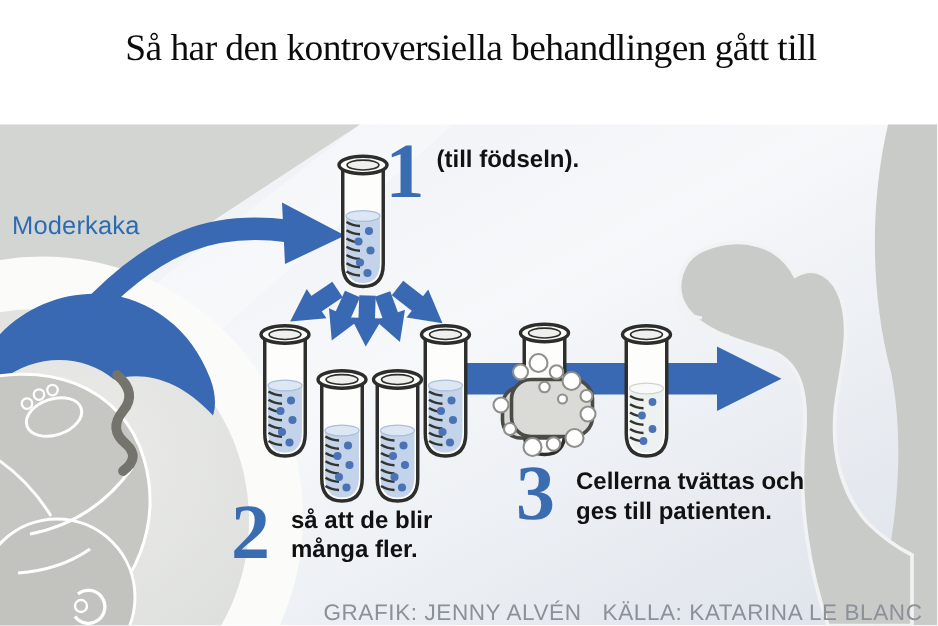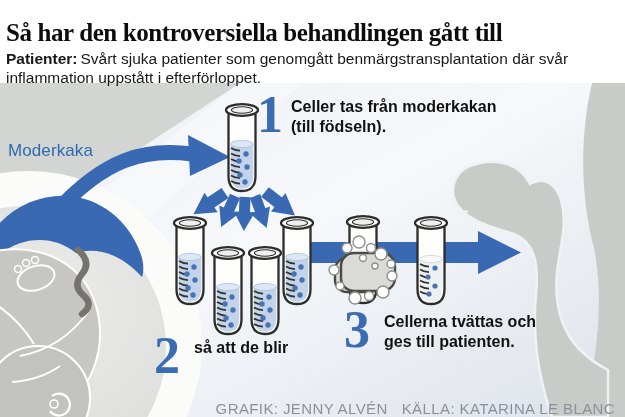--- a/index.html
+++ b/index.html
@@ -4,23 +4,24 @@
 <style>
   html,body{margin:0;padding:0;background:#ffffff;}
   .screenshot{
     position:relative;width:625px;height:417px;overflow:hidden;
     background:#ffffff;font-family:"Liberation Sans",sans-serif;
     -webkit-font-smoothing:antialiased;
   }
   
   .title{
     position:absolute;left:6px;top:1px;width:616px;
-    font-family:"Liberation Serif",serif;font-weight:700;
+    font-family:"Liberation Serif",serif;font-weight:400;
     font-size:25px;line-height:30px;letter-spacing:-0.4px;color:#0c0c0c;
     white-space:nowrap;
+    text-align:center;
   }
   .intro{
     position:absolute;left:6px;top:33px;width:612px;
     font-size:15.5px;line-height:19.5px;color:#181818;
   }
   .intro b{font-weight:700;margin-right:3px;}
   
   .stage{position:absolute;left:0;top:0;width:625px;height:417px;}
   .stage svg{position:absolute;left:0;top:0;}
   
@@ -215,33 +216,32 @@
             <circle cx="-25" cy="14" r="4"></circle>
           <circle cx="-31" cy="-2" r="5"></circle>
             <circle cx="-2" cy="-14" r="3.5"></circle>
           <circle cx="10" cy="-6" r="3"></circle>
         </g>
       </g>
     </svg>
   </div>
 
   <h1 class="title">Så har den kontroversiella behandlingen gått till</h1>
-  <p class="intro"><b>Patienter:</b><span>Svårt sjuka patienter som genomgått benmärgstransplantation där svår inflammation uppstått i efterförloppet.</span></p>
 
   <div class="mk-label">Moderkaka</div>
 
   <div class="step-num" id="num1">1</div>
   <div class="step-text" id="txt1">
-    <span>Celler tas från moderkakan</span>
     <span>(till födseln).</span>
   </div>
 
   <div class="step-num" id="num2">2</div>
   <div class="step-text" id="txt2">
     <span>så att de blir</span>
+    <span>många fler.</span>
   </div>
 
   <div class="step-num" id="num3">3</div>
   <div class="step-text" id="txt3">
     <span>Cellerna tvättas och</span>
     <span>ges till patienten.</span>
   </div>
 
   <div class="credit"><span style="margin-left:0">GRAFIK: JENNY ALVÉN</span><span>KÄLLA: KATARINA LE BLANC</span></div>
 

